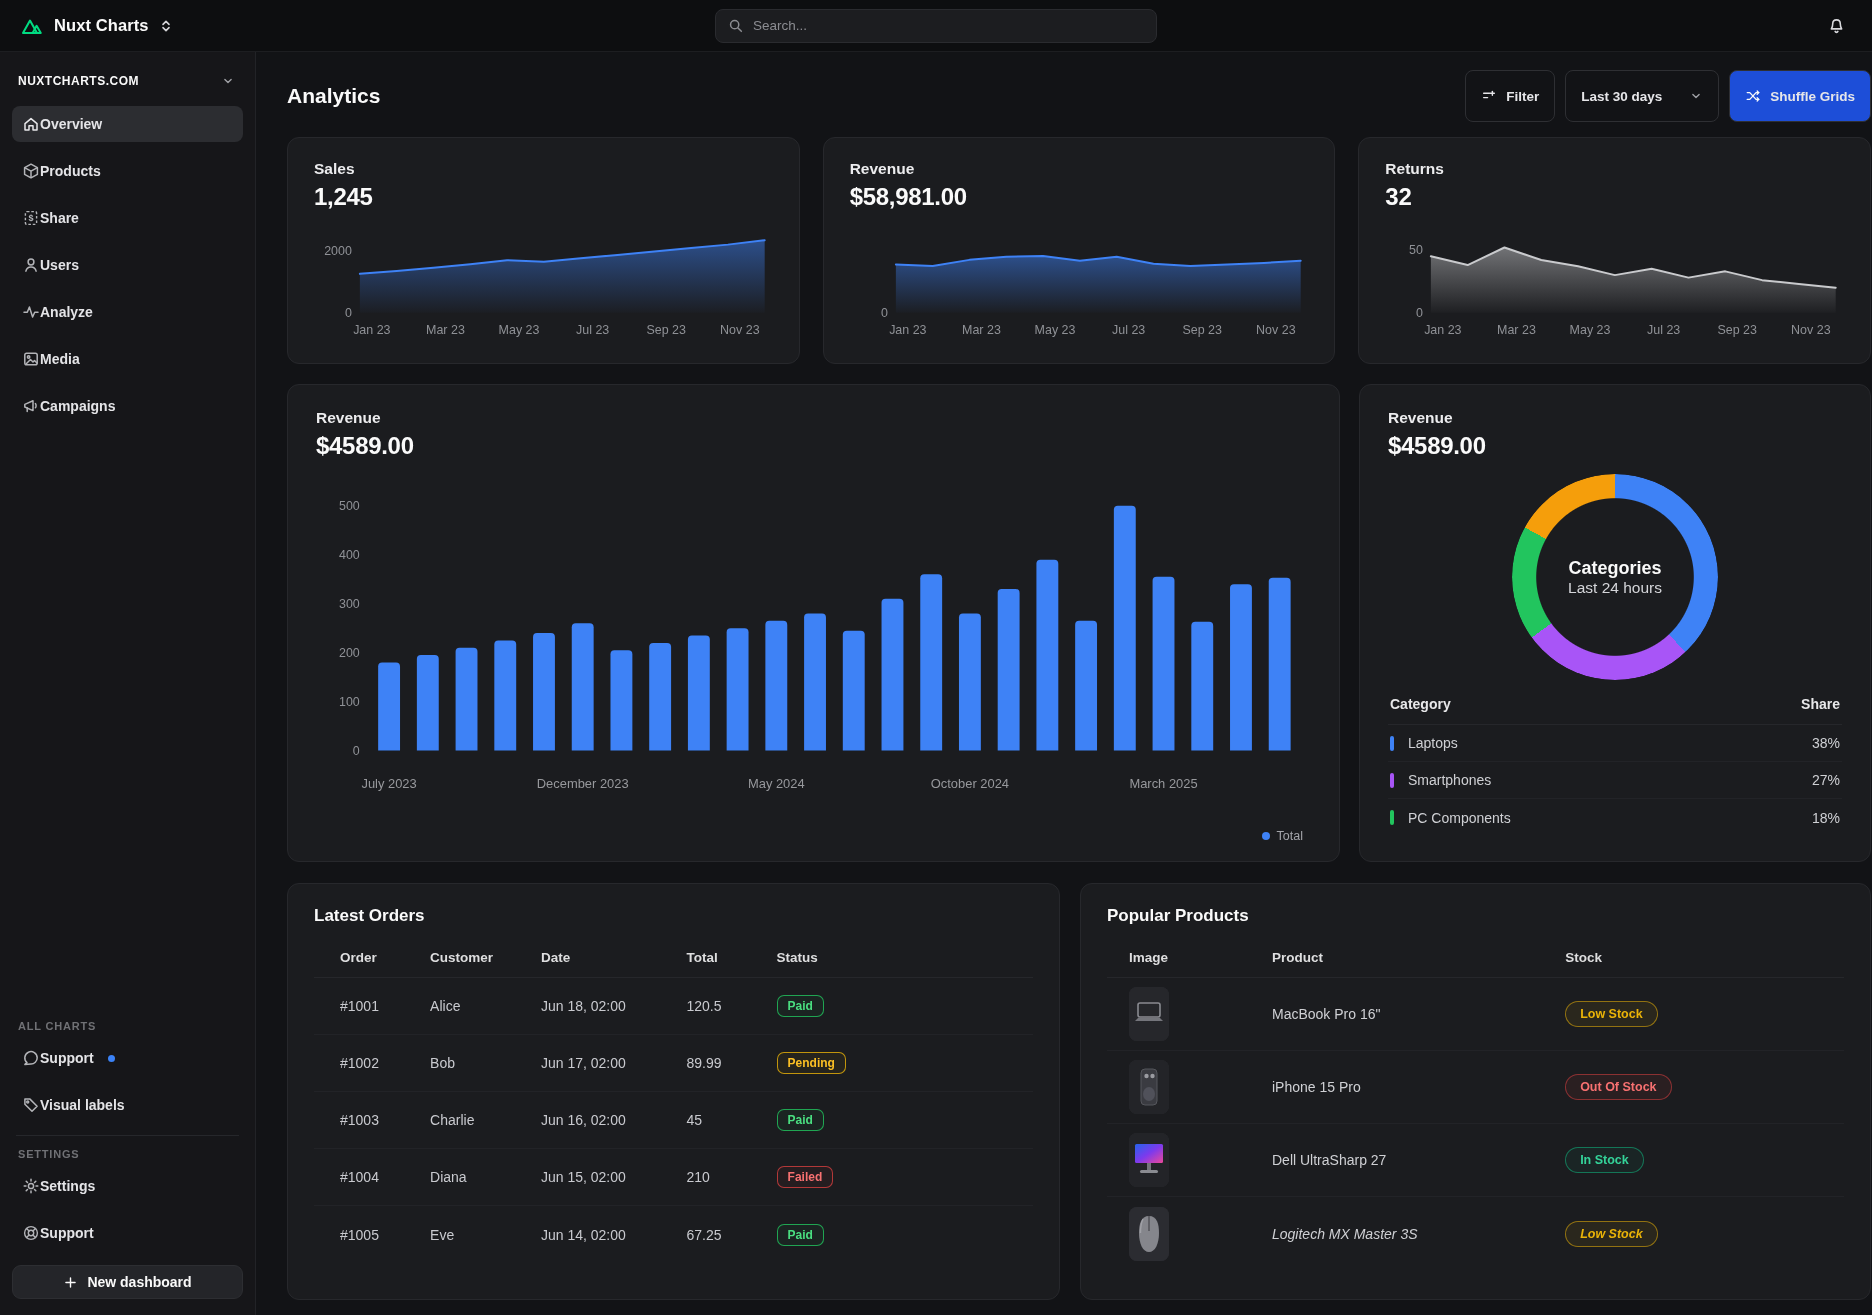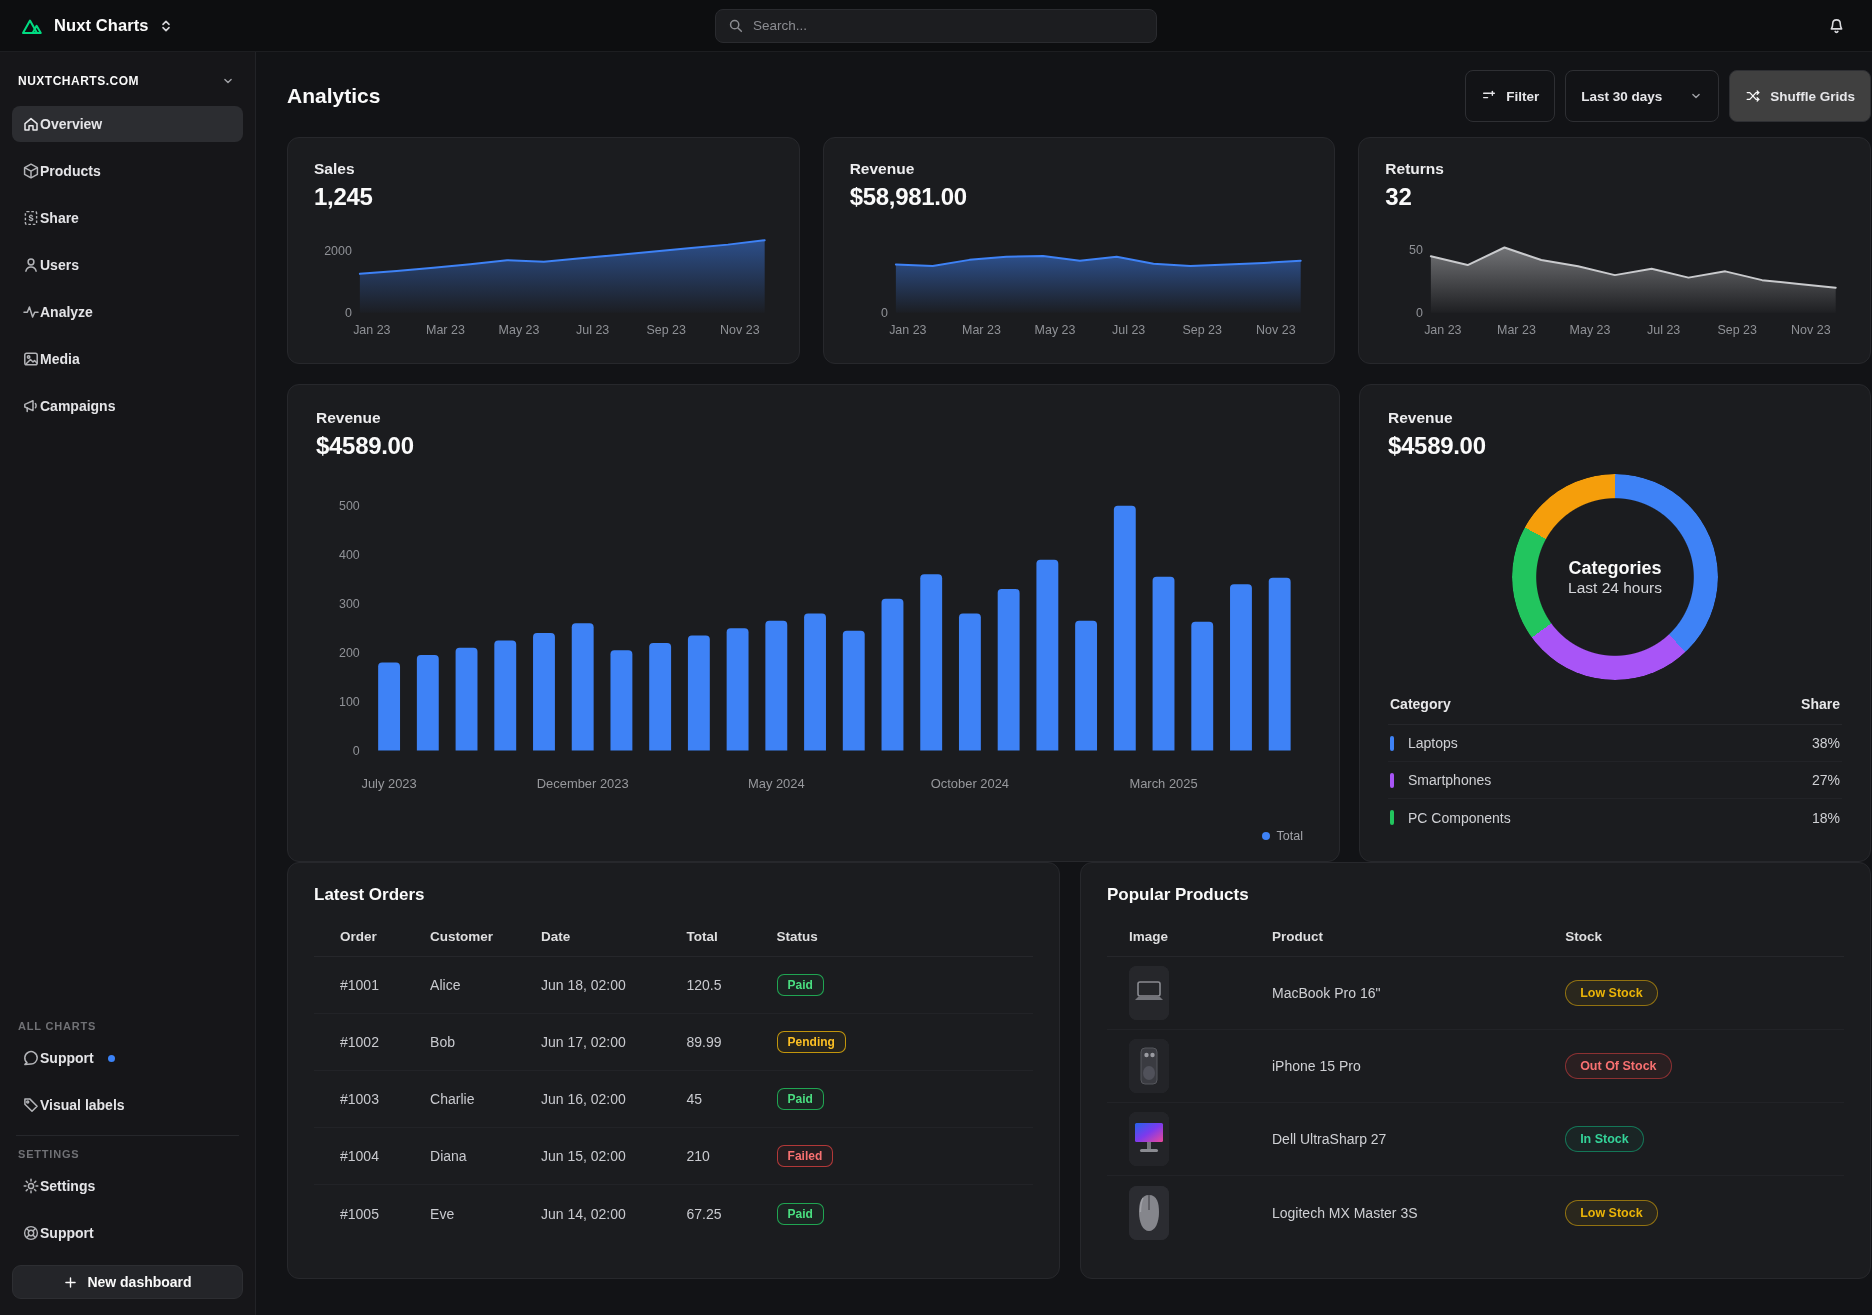--- a/index.html
+++ b/index.html
@@ -66,21 +66,21 @@
   
   .main { flex:1; padding:18px 1px 0 31px; overflow:hidden; }
   .page-head { display:flex; align-items:center; justify-content:space-between; margin-bottom:15px; }
   .page-title { font-size:21px; font-weight:700; color:#fafafa; }
   .head-actions { display:flex; align-items:center; gap:10px; }
   .btn {
     height:52px; display:flex; align-items:center; gap:9px; padding:0 15px;
     background:transparent; border:1px solid #2e2f33; border-radius:8px;
     color:#e6e6e9; font-size:13.5px; font-weight:600; font-family:inherit; cursor:pointer;
   }
-  .btn.filled { background:#404040; border-color:#2e2f33;justify-content:space-between; }
+  .btn.filled { background:#1d4ed8; border-color:#2e2f33;justify-content:space-between; }
   .btn .chev { margin-left:18px; color:#9fa0a5; display:flex; }
 
   .card { background:#1b1c1f; border:1px solid #27282c; border-radius:12px; }
 
   .stats-row { display:grid; grid-template-columns:repeat(3,1fr); gap:23px; }
   .stat-card { height:227px; padding:22px 26px; }
   .stat-title { font-size:15.5px; font-weight:600; color:#ececee; }
   .stat-value { font-size:24px; font-weight:700; color:#fafafa; margin-top:5px; letter-spacing:-.3px; }
   .stat-chart { margin-top:16px; width:100%; }
 
@@ -111,21 +111,21 @@
   }
   .share-row {
     display:flex; justify-content:space-between; align-items:center;
     height:37px; border-bottom:1px solid #222327; padding:0 2px;
   }
   .share-row:last-child { border-bottom:none; }
   .share-cat { display:flex; align-items:center; gap:14px; font-size:14px; color:#cfd0d4; }
   .cat-bar { width:4px; height:15px; border-radius:2px; }
   .share-val { font-size:14px; color:#cfd0d4; }
 
-  .bottom-row { display:grid; grid-template-columns:773px 1fr; gap:20px; }
+  .bottom-row { display:grid; grid-template-columns:773px 1fr; gap:20px; margin-top:21px; }
   .table-card { height:417px; padding:22px 26px; }
   .table-title { font-size:17px; font-weight:700; color:#fafafa; }
 
   .orders-grid { margin-top:12px; }
   .o-row { display:grid; grid-template-columns:13% 16% 21% 13% 37%; align-items:center; padding-left:26px; }
   .o-head { height:40px; border-bottom:1px solid #26272b; font-size:13.5px; font-weight:700; color:#dededf; }
   .o-data { height:57px; border-bottom:1px solid #222327; font-size:14px; color:#c9cacf; cursor:pointer; }
   .o-data:last-child { border-bottom:none; }
 
   .badge {
@@ -133,21 +133,21 @@
     font-size:12px; font-weight:700; border:1px solid; background:transparent;
   }
   .badge.paid    { color:#4ade80; border-color:rgba(34,197,94,.8);  background:rgba(34,197,94,.05); }
   .badge.pending { color:#fbbf24; border-color:rgba(234,179,8,.8);  background:rgba(234,179,8,.05); }
   .badge.failed  { color:#f87171; border-color:rgba(239,68,68,.7);  background:rgba(239,68,68,.05); }
 
   .products-grid { margin-top:12px; }
   .p-row { display:grid; grid-template-columns:20% 41% 39%; align-items:center; padding-left:22px; }
   .p-head { height:40px; border-bottom:1px solid #26272b; font-size:13.5px; font-weight:700; color:#dededf; }
   .p-data { height:73px; border-bottom:1px solid #222327; font-size:14px; color:#cfd0d4; cursor:pointer; }
-  .p-data:last-child { border-bottom:none; }
+  .p-data:last-child { border-bottom:none;font-style:italic; }
   .thumb { width:40px; height:54px; border-radius:8px; overflow:hidden; background:#2b2c31; }
 
   .pill {
     display:inline-block; padding:5px 14px; border-radius:999px;
     font-size:12.5px; font-weight:700; border:1px solid;
   }
   .pill.low { color:#eab308; border-color:rgba(234,179,8,.55);  background:rgba(234,179,8,.07); }
   .pill.out { color:#f87171; border-color:rgba(239,68,68,.5);   background:rgba(239,68,68,.07); }
   .pill.in  { color:#34d399; border-color:rgba(16,185,129,.55); background:rgba(16,185,129,.06); }
 

